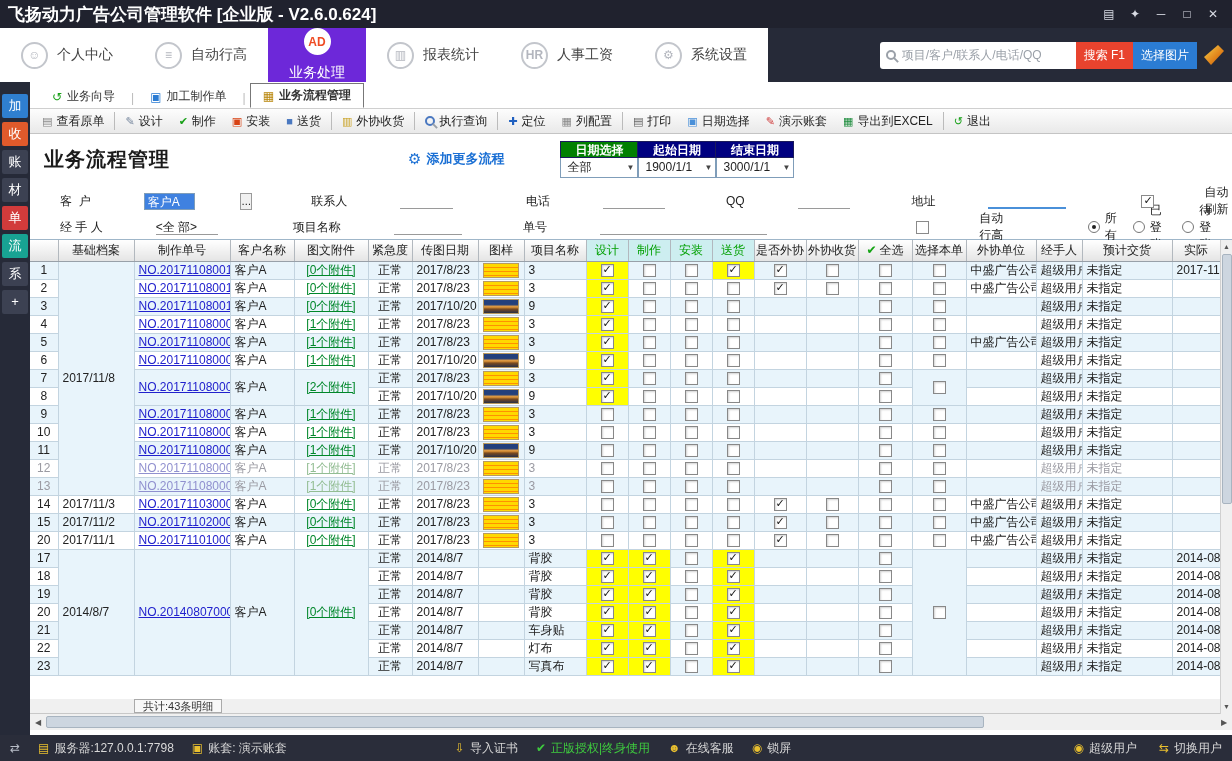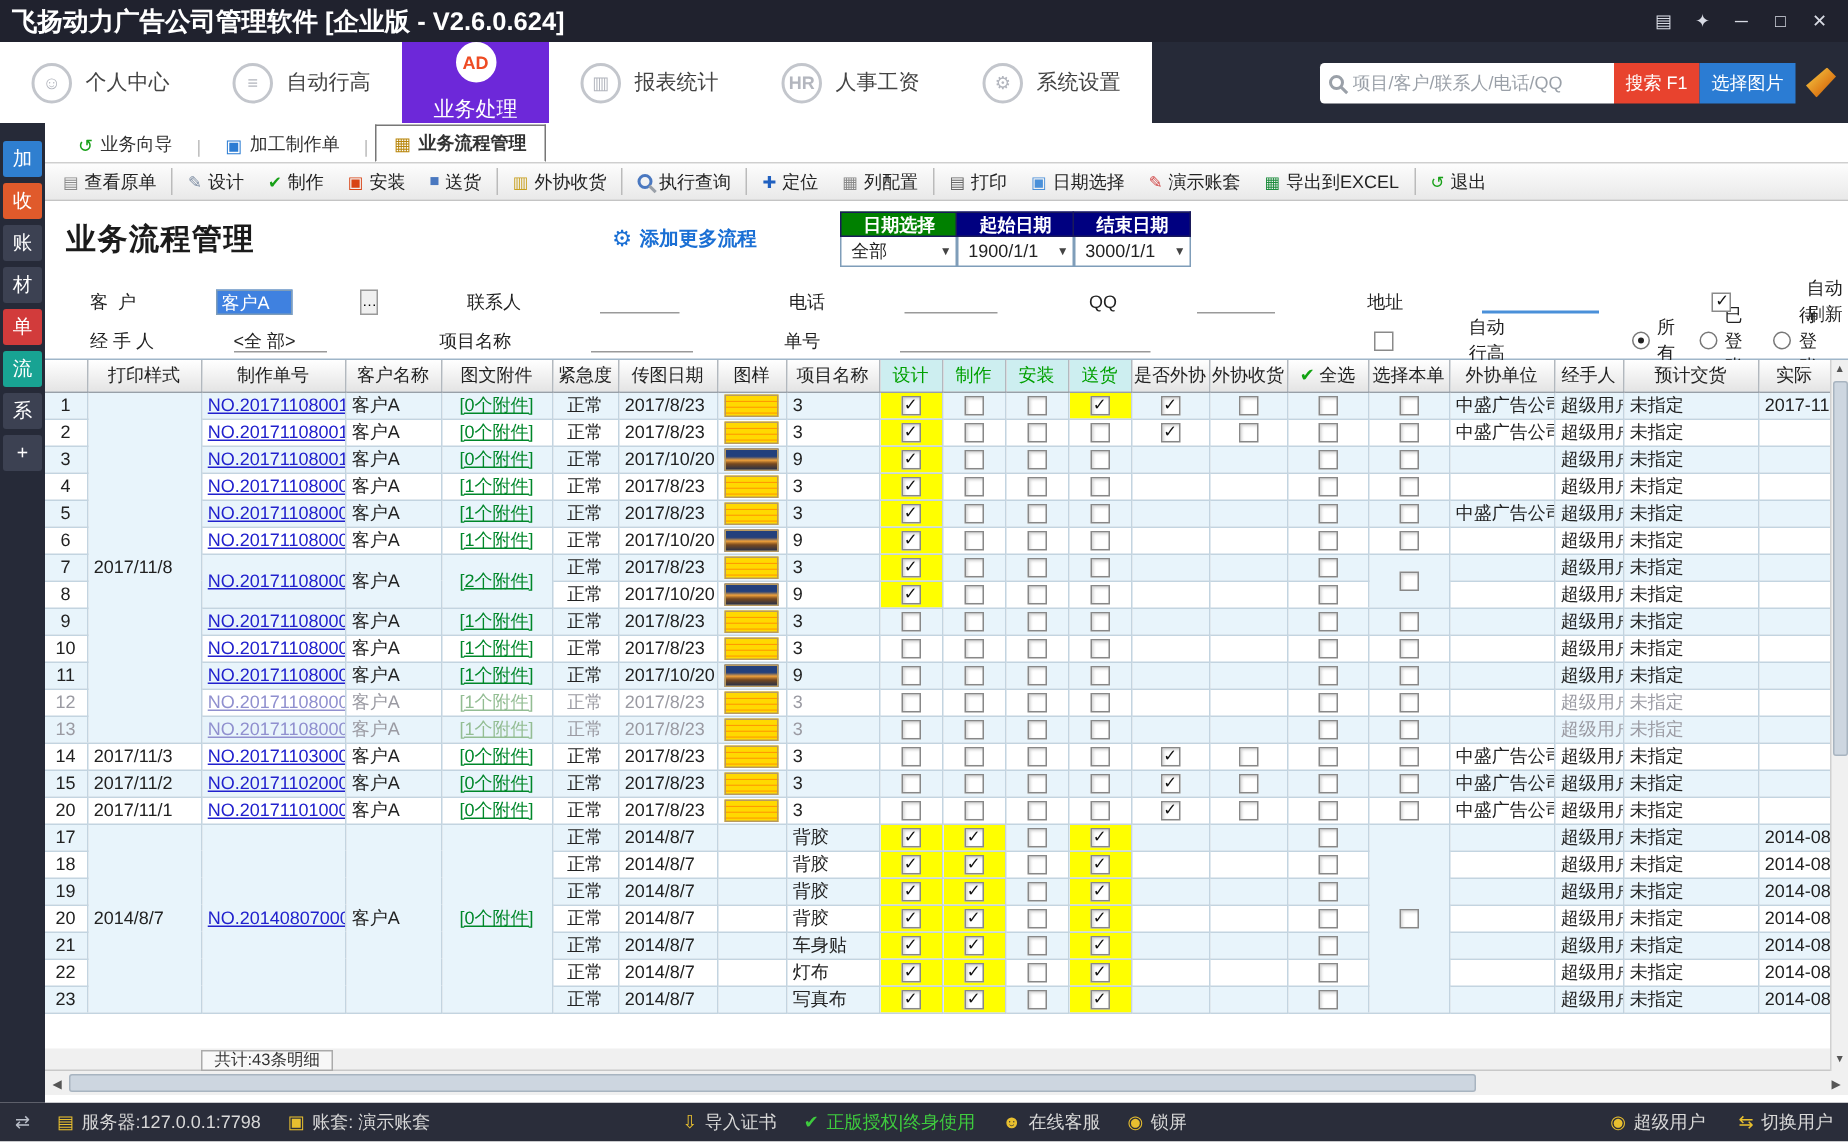--- a/index.html
+++ b/index.html
@@ -348,21 +348,21 @@
             <col style="width: 54px;">
             <col style="width: 54px;">
             <col style="width: 70px;">
             <col style="width: 46px;">
             <col style="width: 90px;">
             <col style="width: 48px;">
           </colgroup>
           <thead>
             <tr>
               <th></th>
-              <th>打印样式</th>
+              <th>基础档案</th>
               <th>制作单号</th>
               <th>客户名称</th>
               <th>图文附件</th>
               <th>紧急度</th>
               <th>传图日期</th>
               <th>图样</th>
               <th>项目名称</th>
               <th class="flowth">设计</th>
               <th class="flowth">制作</th>
               <th class="flowth">安装</th>

